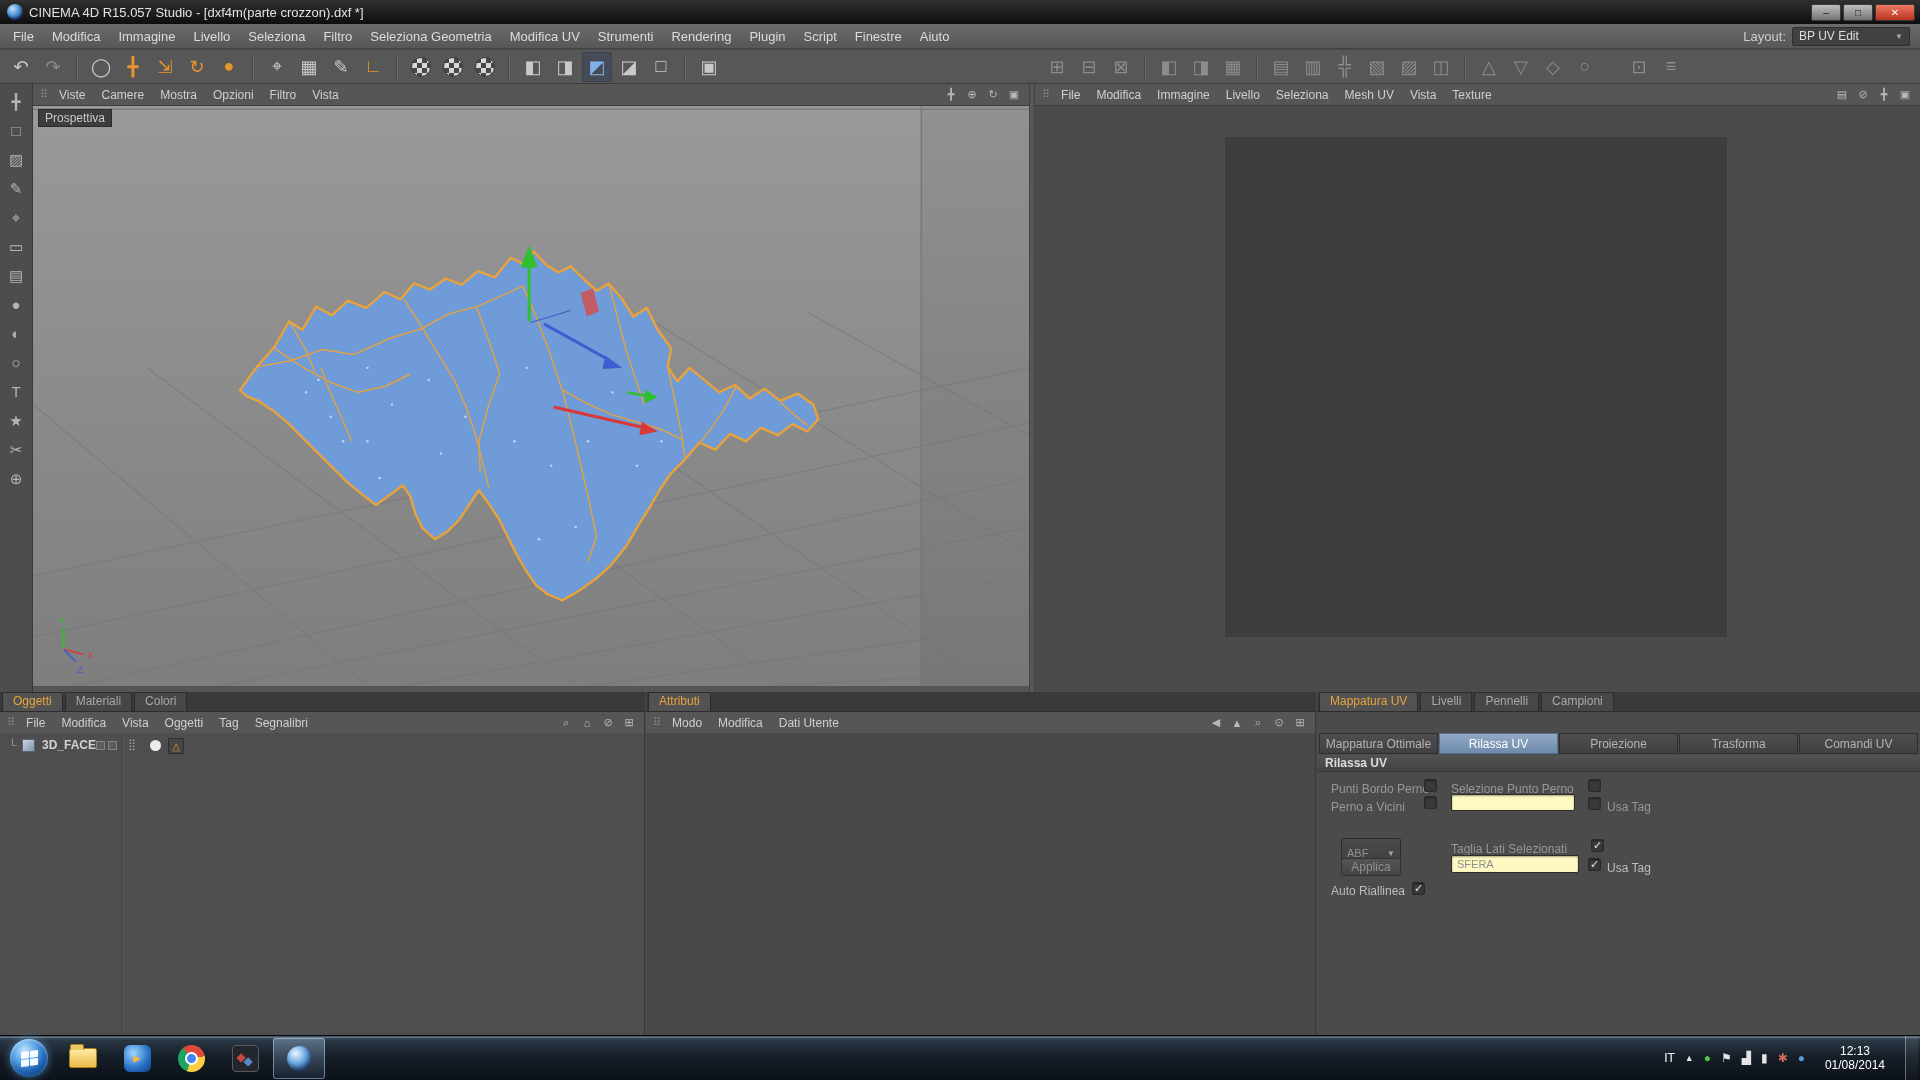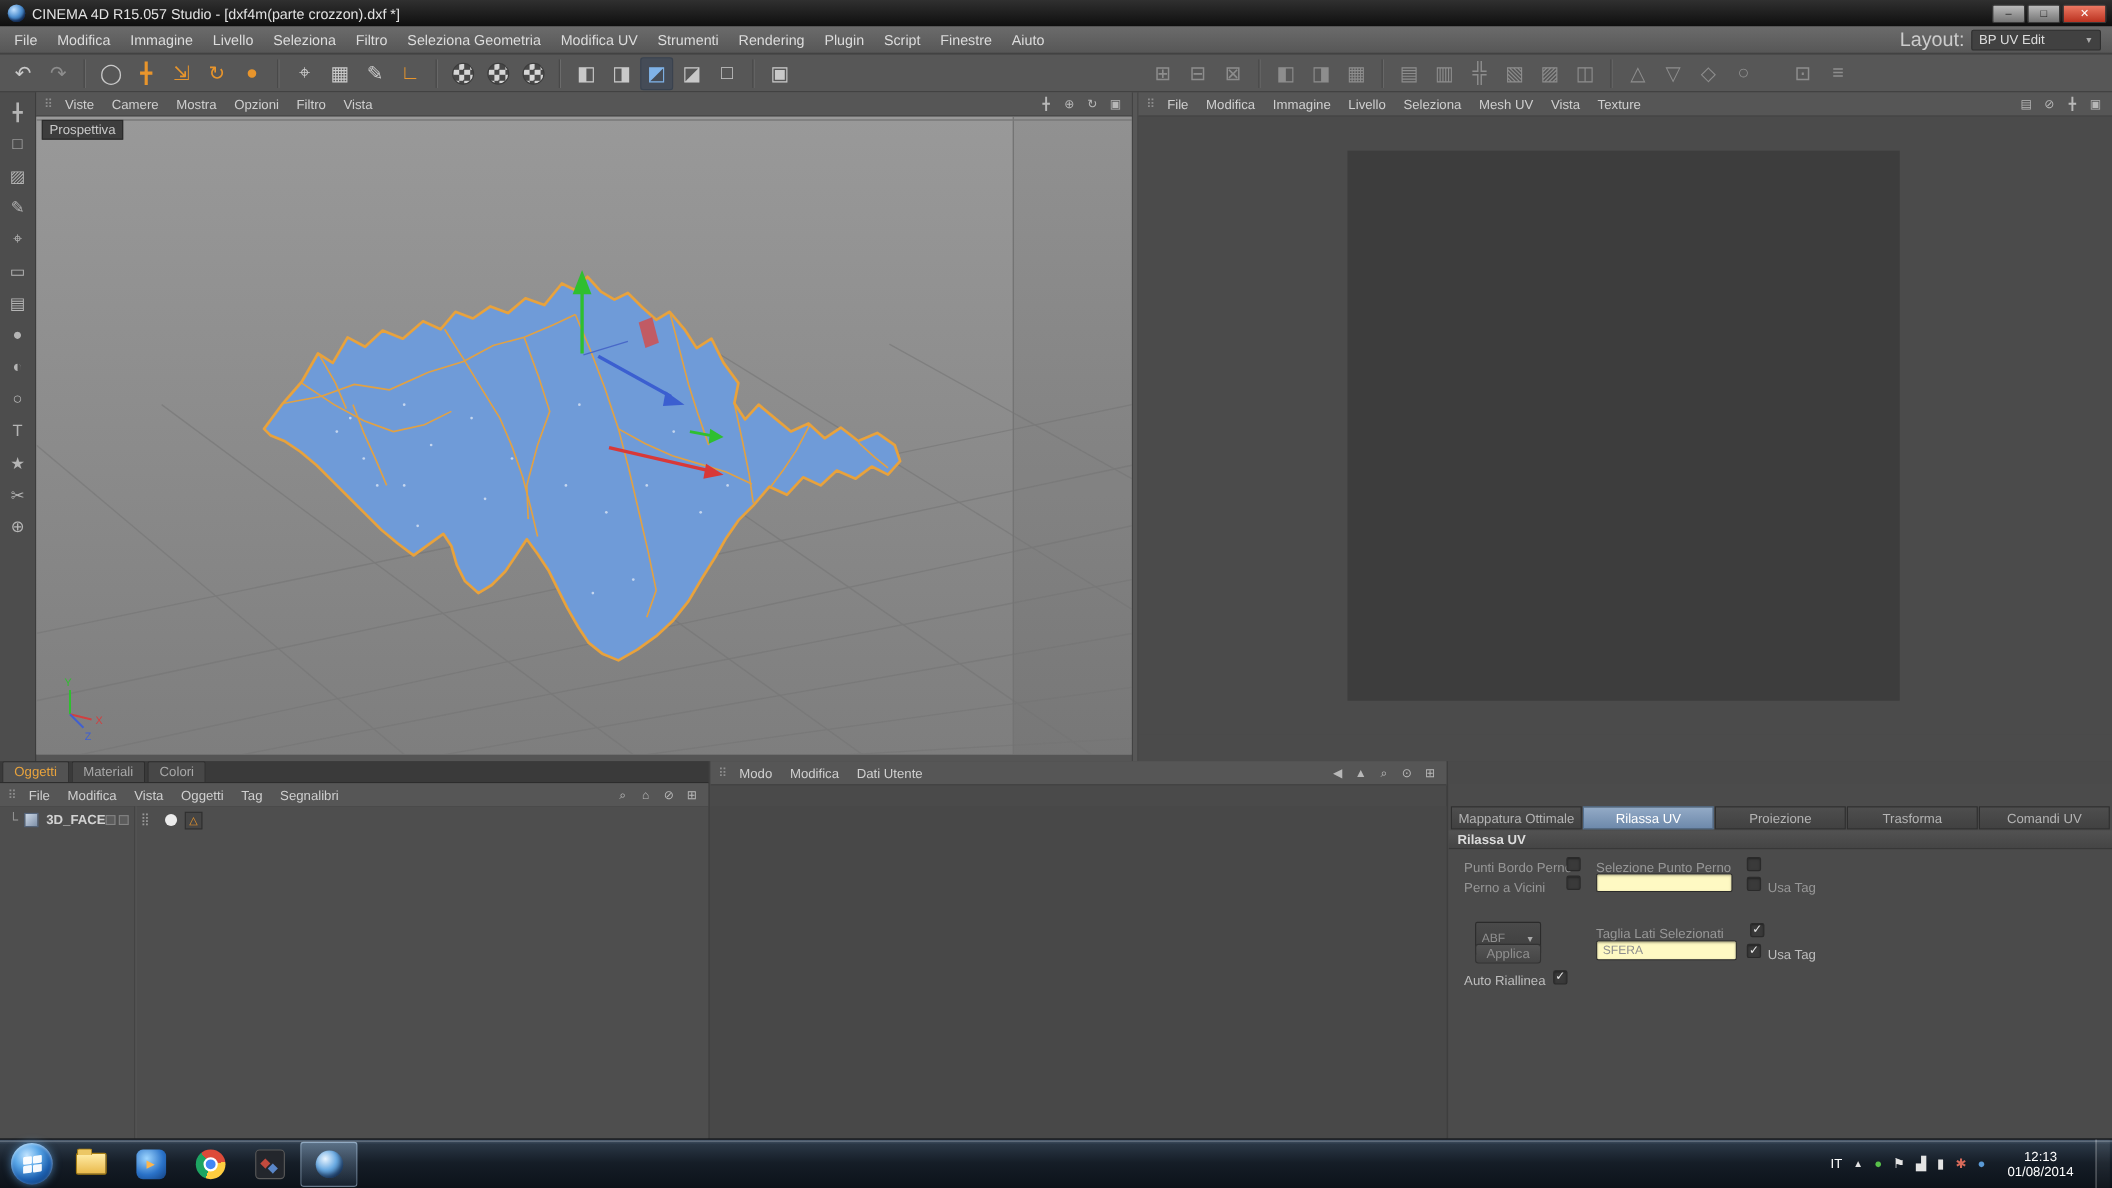--- a/index.html
+++ b/index.html
@@ -20,21 +20,21 @@
             border:1px solid #3a3a3a; border-radius:2px; }
   .winbtn.close { width:40px; background:linear-gradient(#ec7a64,#bb3220); color:#fff; }
 
   
   .menubar { position:absolute; left:0; top:24px; width:100%; height:25px;
              background:linear-gradient(#6b6b6b,#575757); border-bottom:1px solid #424242;
              display:flex; align-items:center; font-size:13px; color:#dcdcdc; padding-left:4px; }
   .mb-items { display:flex; }
   .menu-item { padding:0 9px; }
   .layout-wrap { margin-left:auto; display:flex; align-items:center; gap:6px; padding-right:10px; }
-  .layout-label { font-size:18px; color:#cccccc; }
+  .layout-label { font-size:13px; color:#cccccc; }
   .layout-select { width:118px; height:19px; background:#414141; border:1px solid #2e2e2e; border-radius:2px;
                    display:flex; align-items:center; justify-content:space-between; padding:0 6px;
                    font-size:12px; color:#ddd; }
   .dd { font-size:8px; color:#aaa; }
 
   
   .toolbar { position:absolute; left:0; top:50px; width:100%; height:34px; background:#575757;
              border-bottom:1px solid #3a3a3a; }
   .toolbar-left { position:absolute; left:6px; top:0; height:100%; display:flex; align-items:center; gap:2px; }
   .tgroup { display:flex; align-items:center; gap:2px; }
@@ -493,39 +493,48 @@
           <span class="obj-tgl" style="left:96px"></span>
           <span class="obj-tgl" style="left:108px"></span>
           <span class="obj-dots">⣿</span>
           <span class="obj-circle"></span>
           <span class="obj-tag">△</span>
         </div>
       </div>
     </div>
 
     <div class="panel attrs">
+      <div class="tabrow">
+          <span class="tab active">Attributi</span>
+        </div>
       <div class="pmenu">
         <span class="grid-handle">⠿</span>
         <span class="pmenu-items">
             <span class="pmenu-item">Modo</span>
             <span class="pmenu-item">Modifica</span>
             <span class="pmenu-item">Dati Utente</span>
           </span>
         <span class="icon-cluster">
             <span class="micon">◀</span>
             <span class="micon">▲</span>
             <span class="micon">⌕</span>
             <span class="micon">⊙</span>
             <span class="micon">⊞</span>
           </span>
       </div>
       <div class="attr-content"></div>
     </div>
 
     <div class="panel uvpanel">
+      <div class="tabrow">
+          <span class="tab active">Mappatura UV</span>
+          <span class="tab">Livelli</span>
+          <span class="tab">Pennelli</span>
+          <span class="tab">Campioni</span>
+        </div>
       <div class="uv-content">
         <div class="mode-row">
             <span class="mode-btn">Mappatura Ottimale</span>
             <span class="mode-btn active">Rilassa UV</span>
             <span class="mode-btn">Proiezione</span>
             <span class="mode-btn">Trasforma</span>
             <span class="mode-btn">Comandi UV</span>
           </div>
         <div class="sec-hdr">Rilassa UV</div>
 

